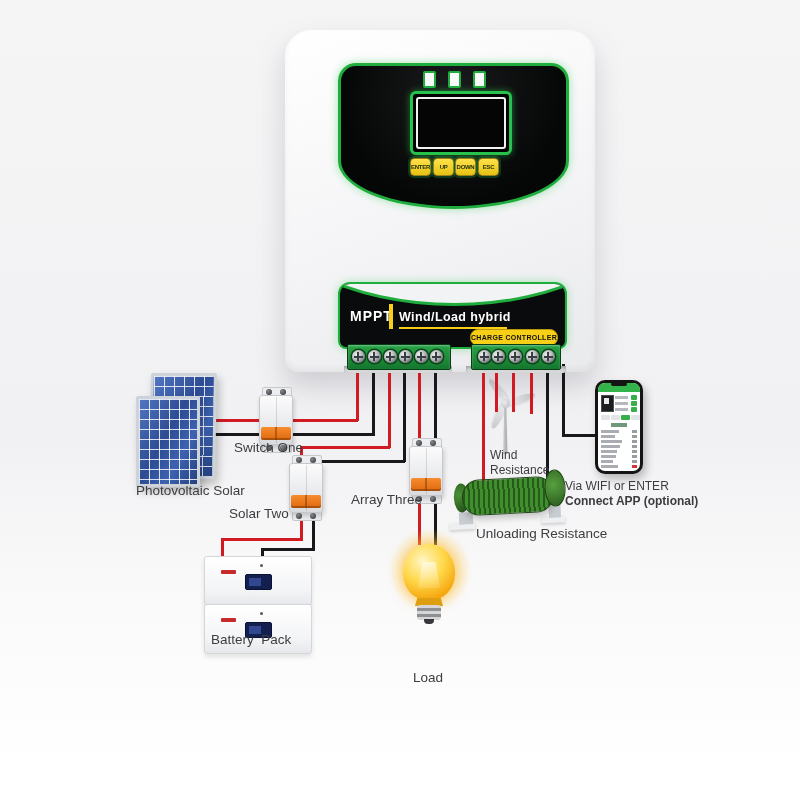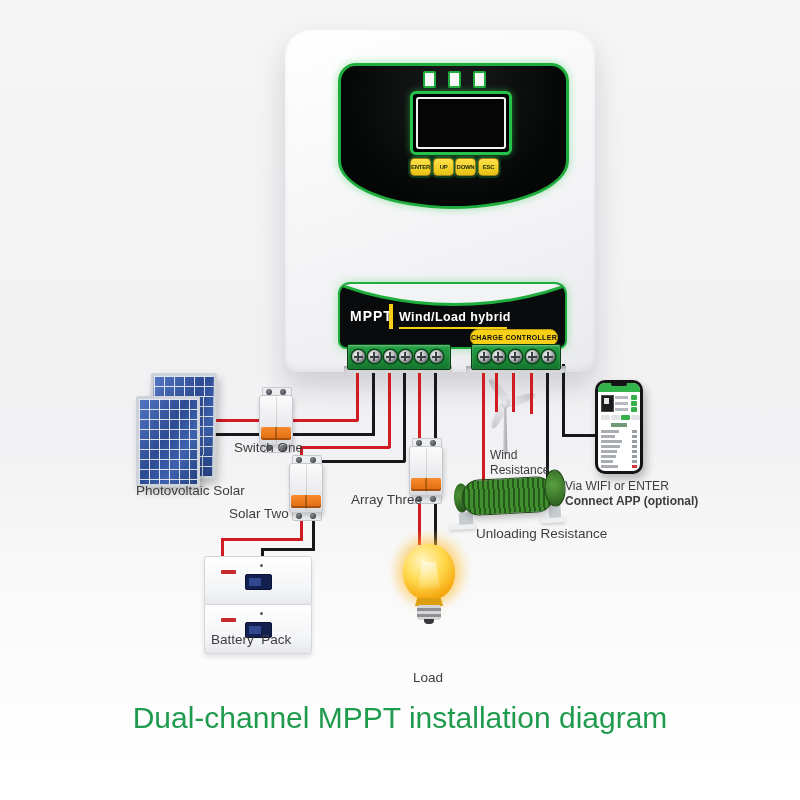--- a/index.html
+++ b/index.html
@@ -323,14 +323,13 @@
   <span class="lbl lbl-small" style="left:490px;top:448px;">
     <span style="display:block;">Wind</span>
     <span style="display:block;">Resistance</span>
   </span>
   <span class="lbl" style="left:476px;top:526px;">Unloading Resistance</span>
   <span class="lbl lbl-small" style="left:565px;top:479px;">
     <span style="display:block;">Via WIFI or ENTER</span>
     <span style="display:block;font-weight:bold;">Connect APP (optional)</span>
   </span>
 
-  <div class="title">Dual-channel MPPT installation diagram</div>
 </div>
 
 </body></html>

